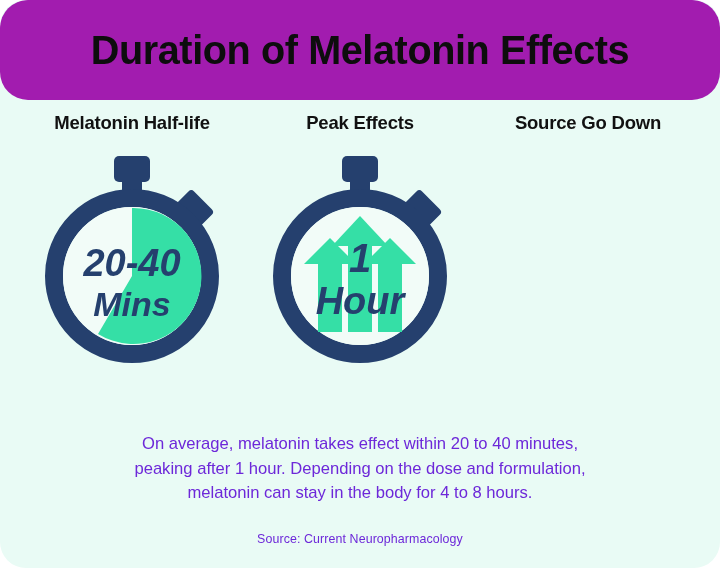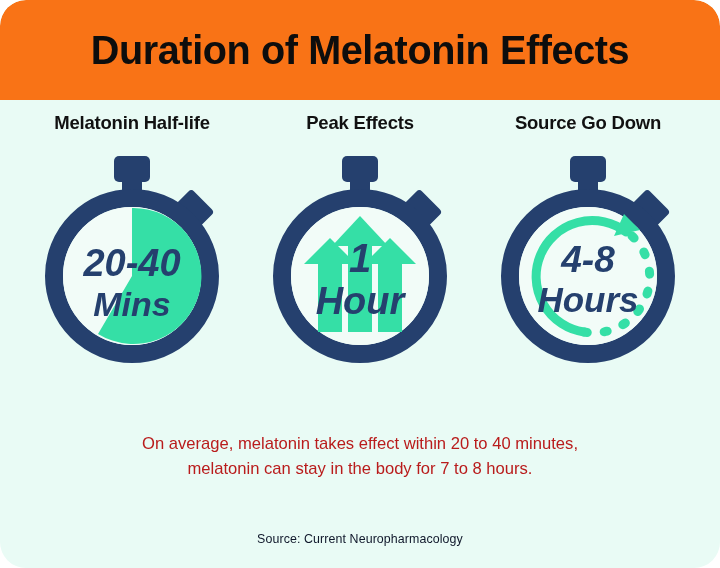--- a/index.html
+++ b/index.html
@@ -24,26 +24,27 @@
     overflow: hidden;
   }
 
   
   #header-band {
     position: absolute;
     left: 0;
     top: 0;
     width: 720px;
     height: 100px;
-    background: #f97316;
+    background: #a21caf;
     border-top-left-radius: 26px;
     border-top-right-radius: 26px;
     display: flex;
     align-items: center;
     justify-content: center;
+    border-radius: 28px;
   }
   #page-title {
     font-size: 40px;
     font-weight: bold;
     color: #0D0D0D;
     letter-spacing: -0.4px;
     white-space: nowrap;
     text-align: center;
     line-height: 1;
     transform: scaleX(0.99);
@@ -93,33 +94,33 @@
   
   #caption {
     position: absolute;
     left: 50%;
     transform: translateX(-50%);
     top: 432px;
     width: 600px;
     text-align: center;
     font-size: 16.6px;
     line-height: 1.48;
-    color: #b91c1c;
+    color: #6d28d9;
   }
   #caption .cap-line { display: block; white-space: nowrap; }
 
   #source {
     position: absolute;
     left: 50%;
     transform: translateX(-50%);
     top: 532px;
     width: 600px;
     text-align: center;
     font-size: 12.4px;
-    color: #0f172a;
+    color: #6d28d9;
     letter-spacing: 0.1px;
   }
 </style>
 </head>
 <body>
 
 <div id="card">
 
   <div id="header-band">
     <div id="page-title">Duration of Melatonin Effects</div>
@@ -172,43 +173,25 @@
             <path d="M 130 88 L 156 114 L 104 114 Z"></path>
           </g>
           <text class="sw-num" x="100" y="122" font-size="40" text-anchor="middle">1</text>
           <text class="sw-num" x="100" y="164" font-size="38" text-anchor="middle">Hour</text>
         </svg>
       </div>
     </div>
 
     <div class="column">
       <div class="col-heading">Source Go Down</div>
-      <div class="stopwatch-wrap">
-        <svg width="200" height="214" viewBox="0 0 200 214">
-          <rect x="82" y="6" width="36" height="26" rx="5" fill="#25406E"></rect>
-          <rect x="90" y="30" width="20" height="14" fill="#25406E"></rect>
-          <g transform="rotate(45 160 62)">
-            <rect x="143" y="46" width="33" height="31" rx="4" fill="#25406E"></rect>
-          </g>
-          <circle cx="100" cy="126" r="78" fill="none" stroke="#25406E" stroke-width="18"></circle>
-          <circle cx="100" cy="126" r="69" fill="#F2FCF8"></circle>
-
-          <path d="M 144 86 A 56 56 0 0 1 96 182" fill="none" stroke="#35DFA6" stroke-width="9" stroke-linecap="round" stroke-dasharray="3 17"></path>
-
-          <path d="M 96 182 A 56 56 0 1 1 138 82" fill="none" stroke="#35DFA6" stroke-width="9" stroke-linecap="round"></path>
-
-          <path d="M 152 80 L 126 86 L 136 64 Z" fill="#35DFA6"></path>
-          <text class="sw-num" x="100" y="122" font-size="37" text-anchor="middle">4-8</text>
-          <text class="sw-num" x="100" y="162" font-size="35" text-anchor="middle">Hours</text>
-        </svg>
-      </div>
     </div>
 
   </div>
 
   <div id="caption">
     <span class="cap-line">On average, melatonin takes effect within 20 to 40 minutes,</span>
-    <span class="cap-line">melatonin can stay in the body for 7 to 8 hours.</span>
+    <span class="cap-line">peaking after 1 hour. Depending on the dose and formulation,</span>
+    <span class="cap-line">melatonin can stay in the body for 4 to 8 hours.</span>
   </div>
 
   <div id="source">Source: Current Neuropharmacology</div>
 
 </div>
 
 </body></html>

